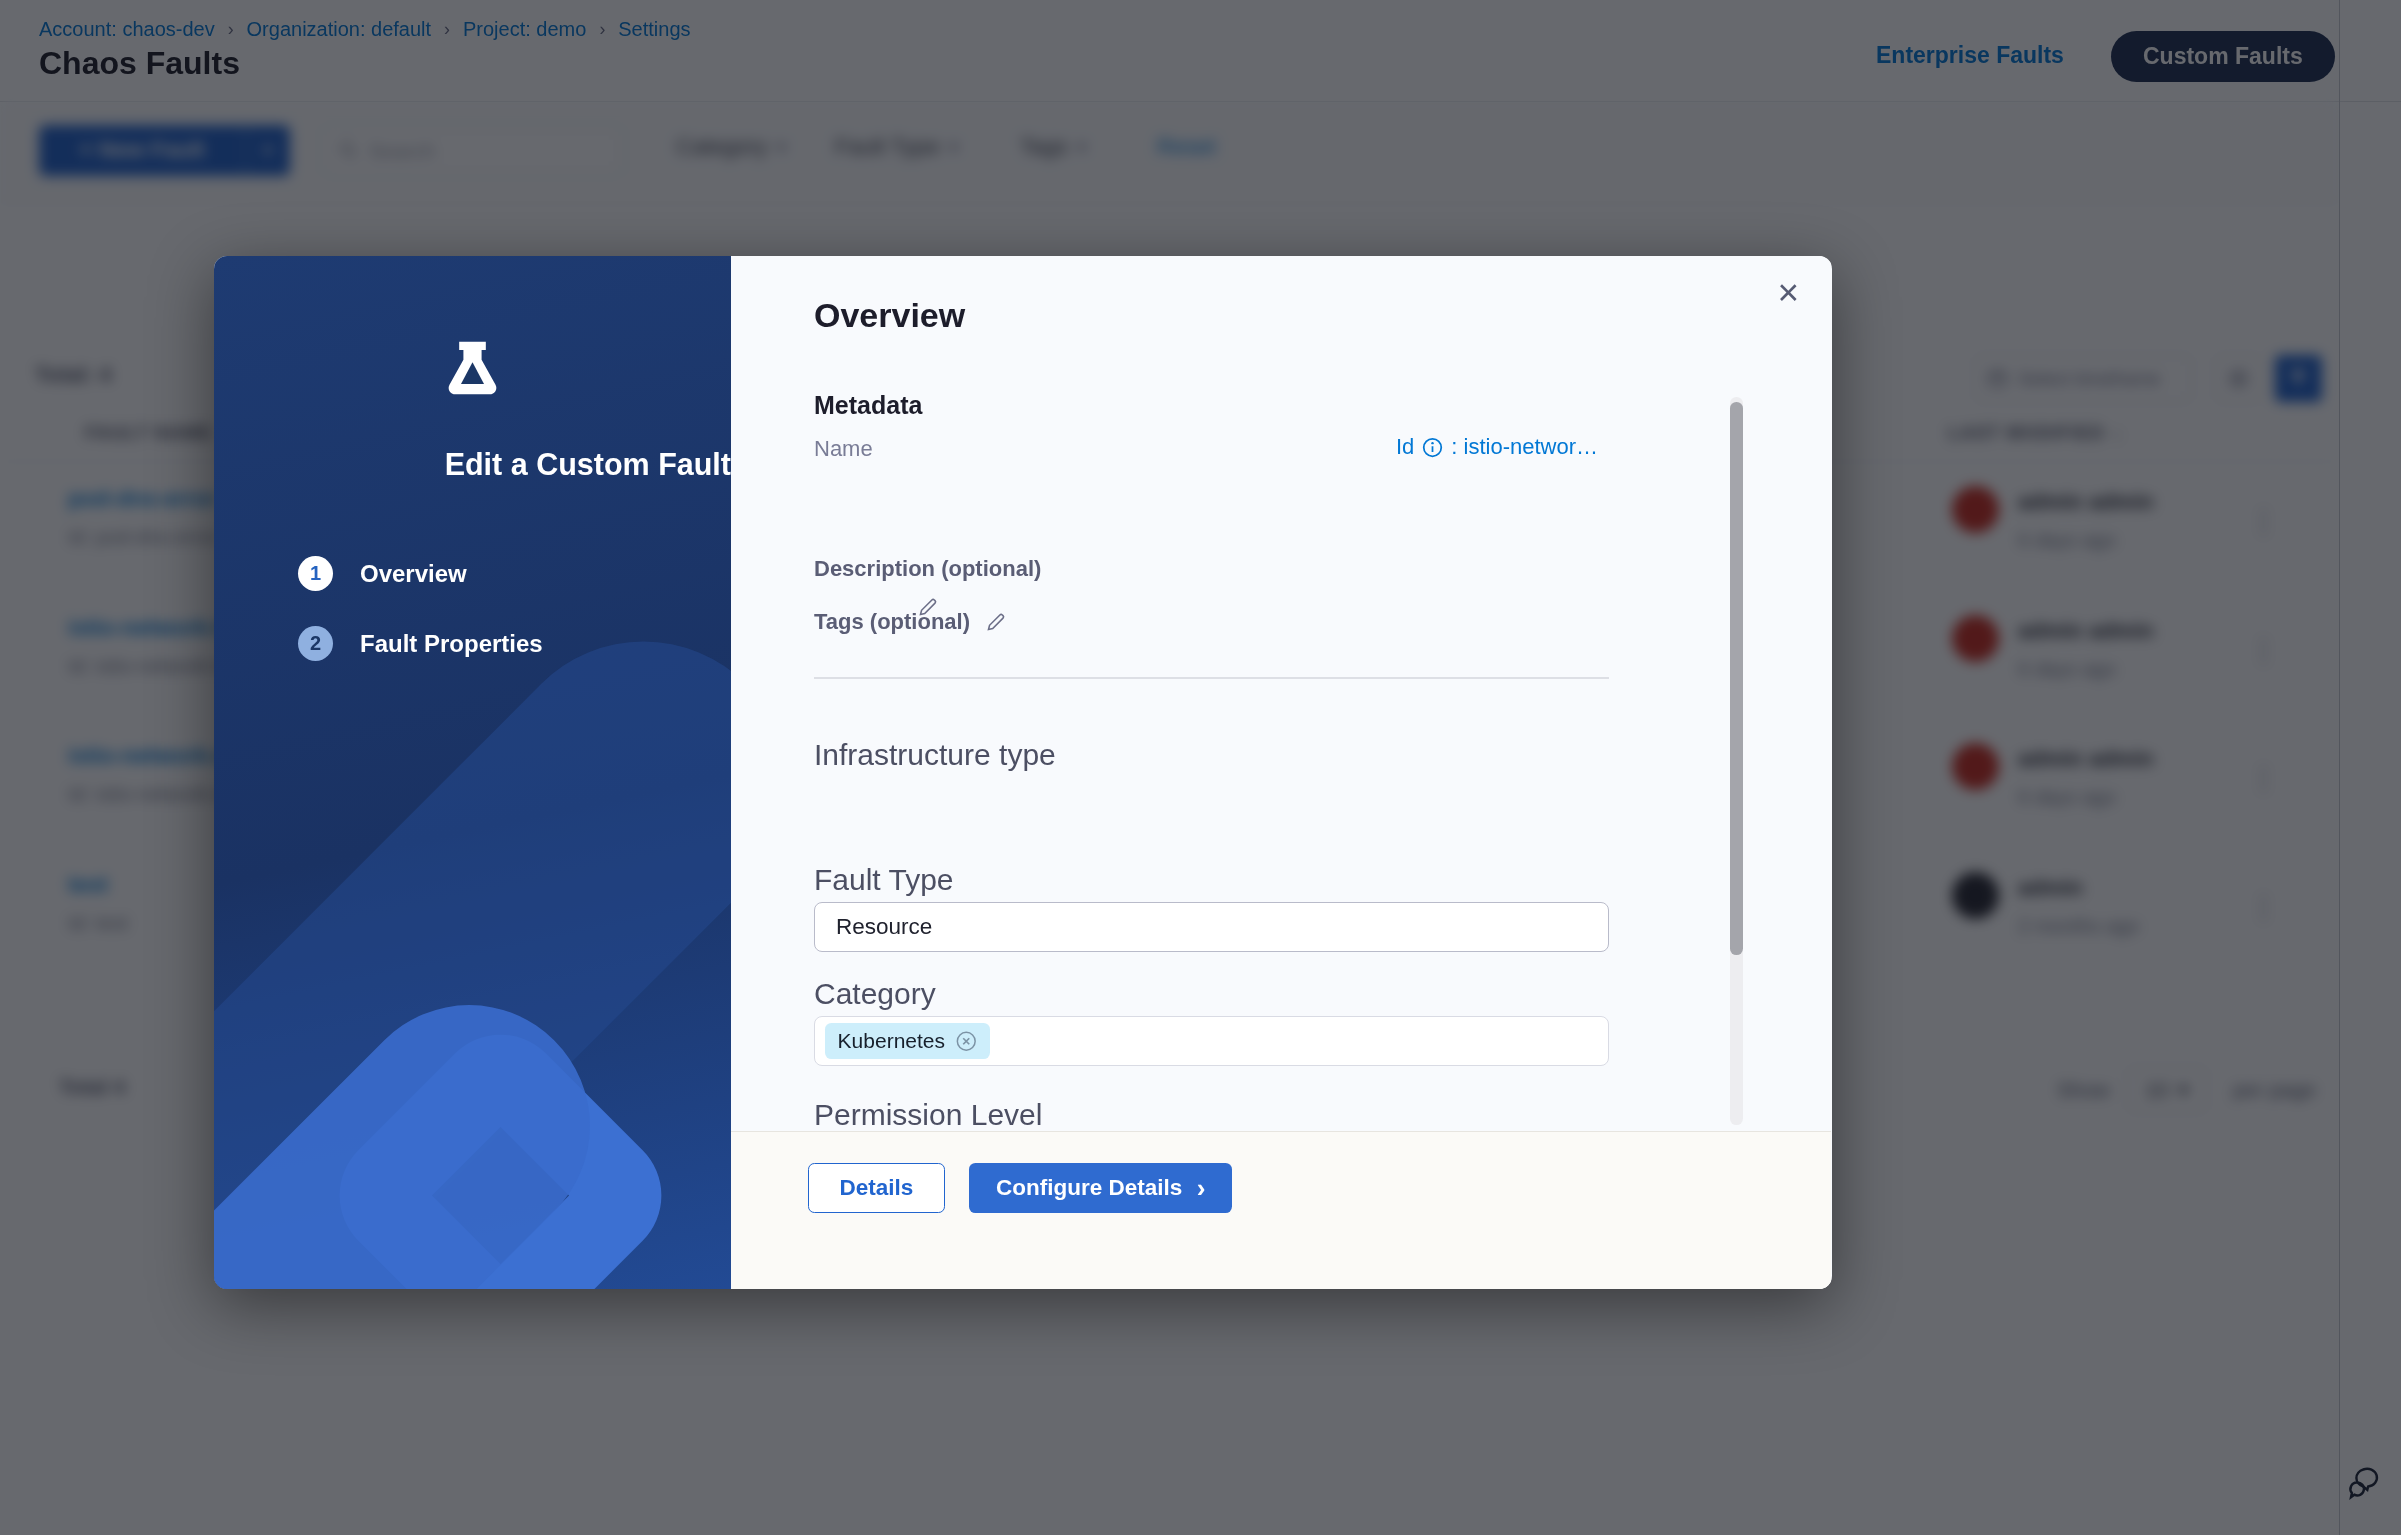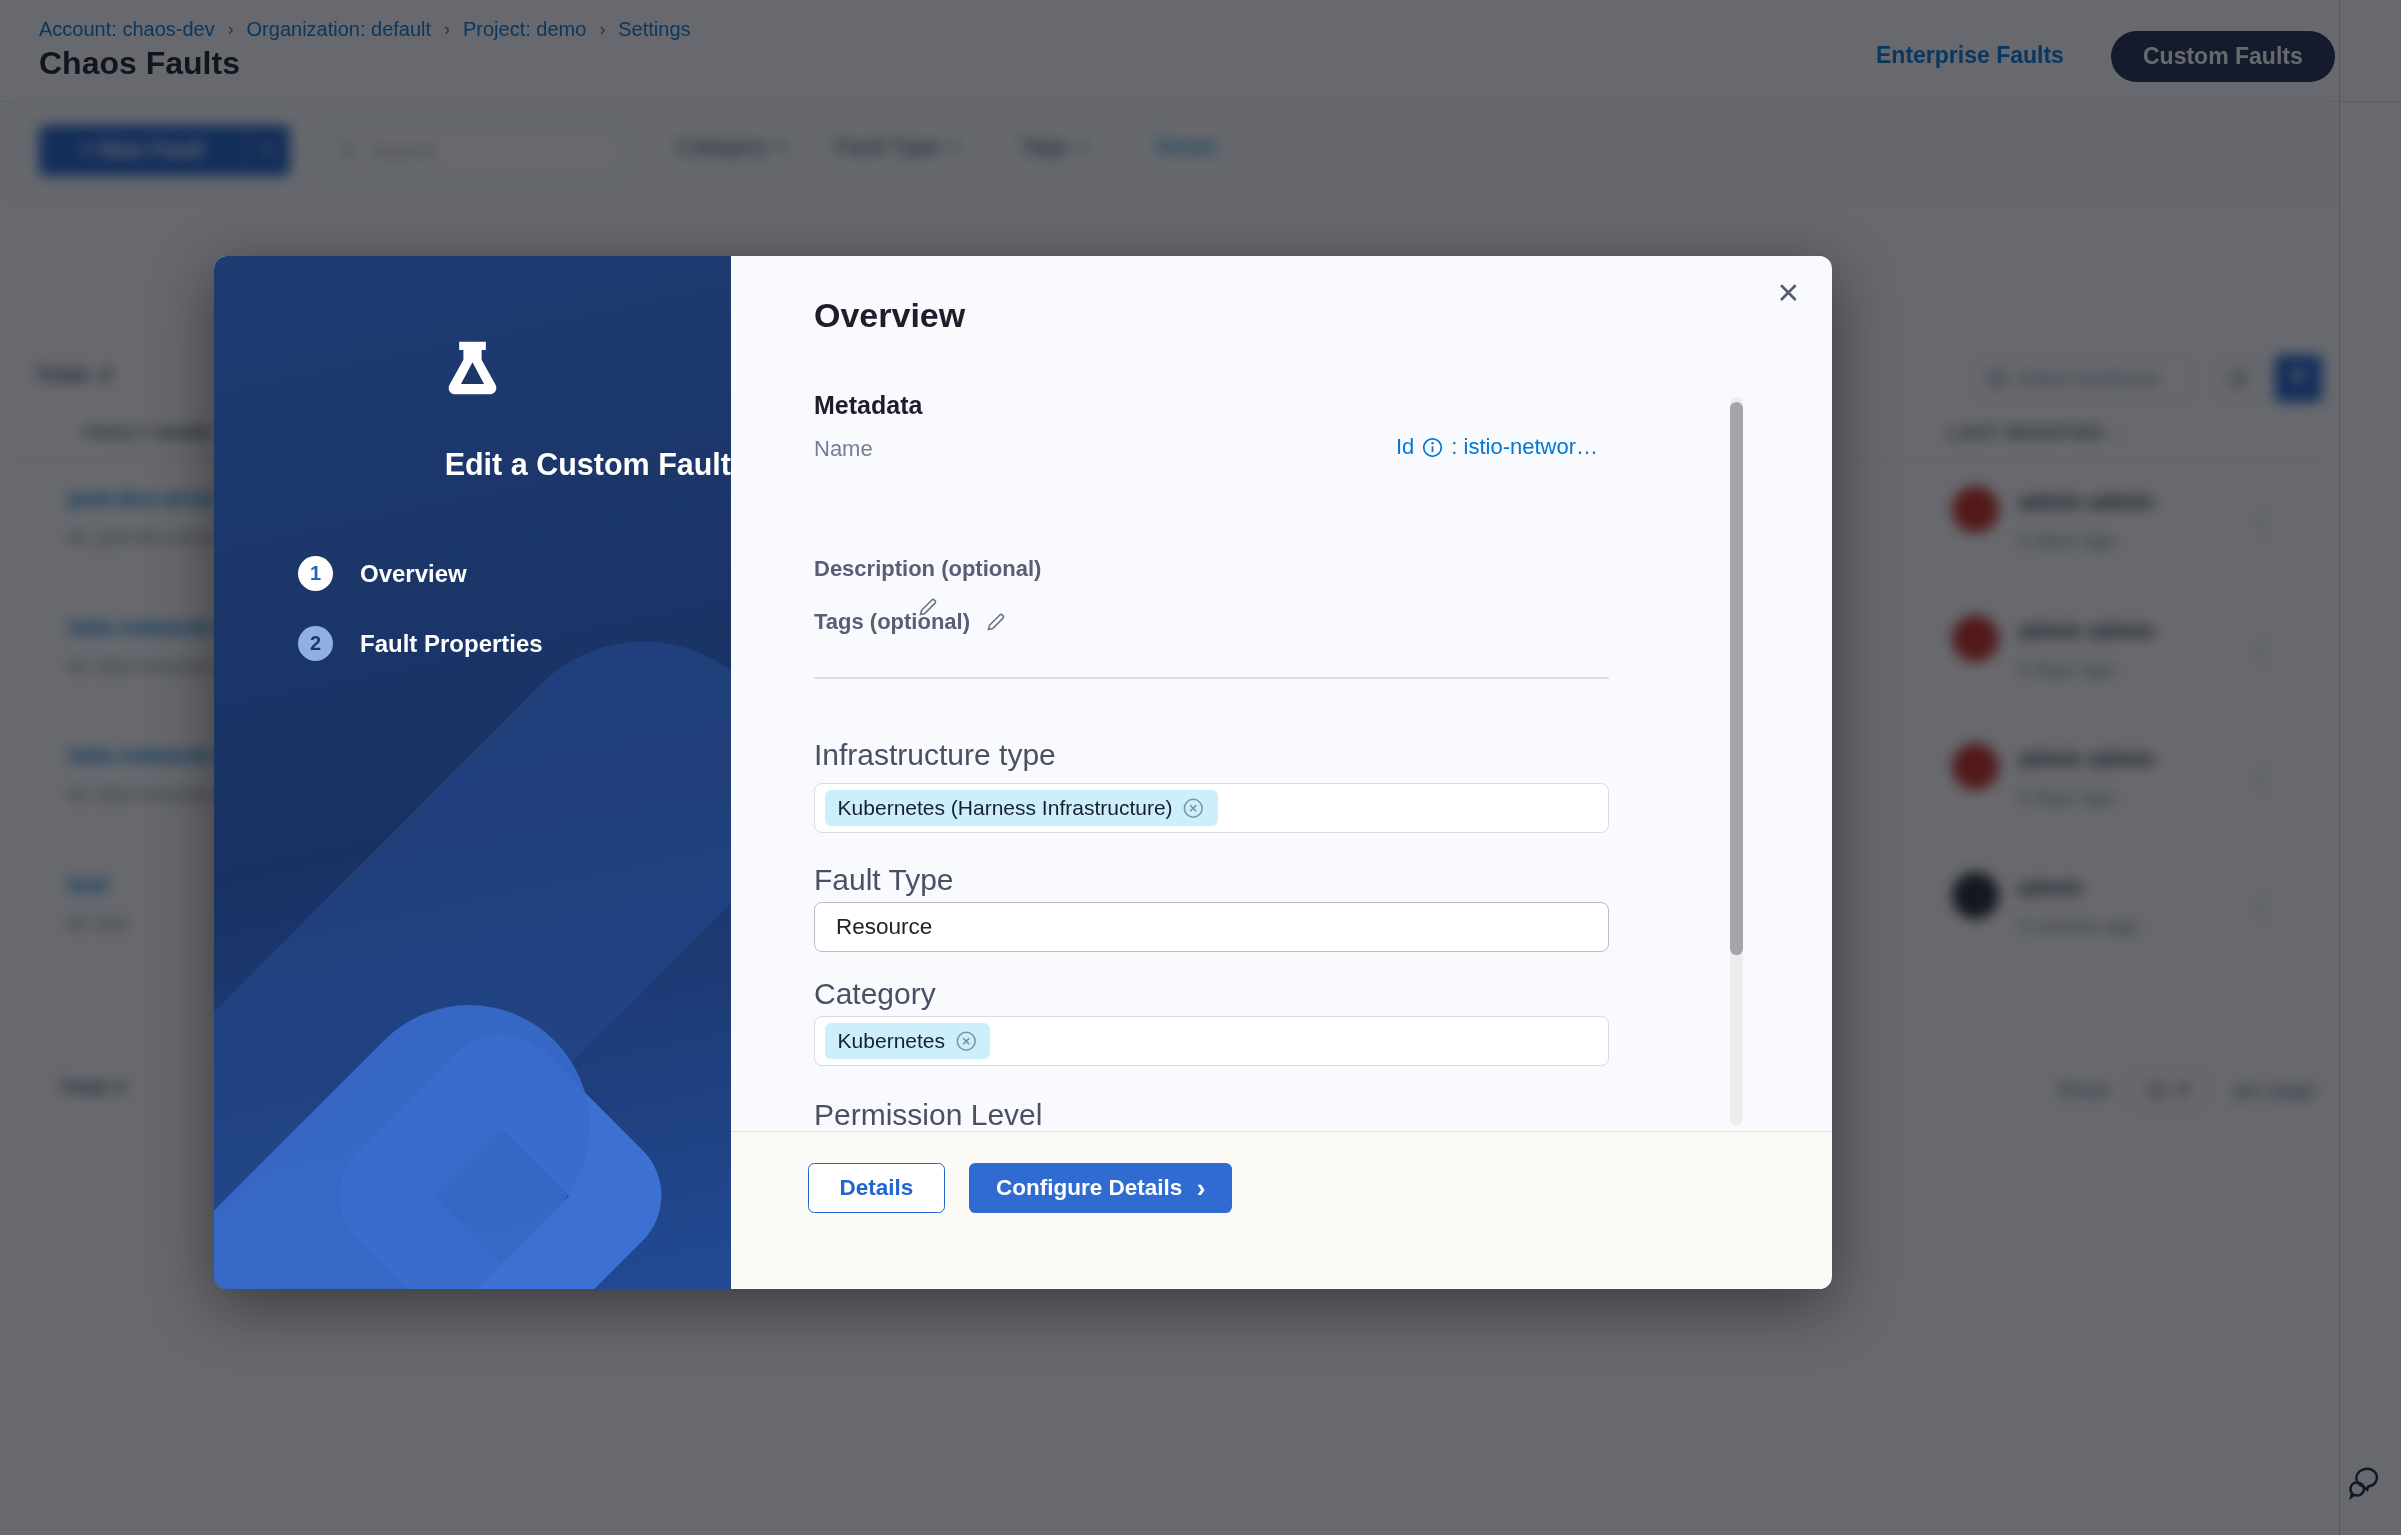--- a/index.html
+++ b/index.html
@@ -291,30 +291,20 @@
       <div class="opt-row tags-row">
         <span class="opt-label">Tags (optional)</span>
         <svg width="21" height="21" viewBox="0 0 24 24">
             <path d="M4 20 l1.2-4.8 L17 3.4 a2 2 0 0 1 2.8 0 l0.8 0.8 a2 2 0 0 1 0 2.8 L8.8 18.8 z" fill="none" stroke="#6b6e87" stroke-width="1.8"></path>
           </svg>
       </div>
 
       <div class="form-divider"></div>
 
       <div class="field-label infra-label">Infrastructure type</div>
-      <div class="chip-input infra-input">
-        <span class="chip">
-          <span>Kubernetes (Harness Infrastructure)</span>
-          <svg width="22.5" height="22.5" viewBox="0 0 24 24">
-              <circle cx="12" cy="12" r="9.5" fill="none" stroke="#7c93a5" stroke-width="1.6"></circle>
-              <line x1="8.8" y1="8.8" x2="15.2" y2="15.2" stroke="#7c93a5" stroke-width="1.8"></line>
-              <line x1="15.2" y1="8.8" x2="8.8" y2="15.2" stroke="#7c93a5" stroke-width="1.8"></line>
-            </svg>
-        </span>
-      </div>
 
       <div class="field-label fault-label">Fault Type</div>
       <input class="text-input input-fault" value="Resource" style="">
 
       <div class="field-label cat-label">Category</div>
       <div class="chip-input cat-input">
         <span class="chip">
           <span>Kubernetes</span>
           <svg width="22.5" height="22.5" viewBox="0 0 24 24">
               <circle cx="12" cy="12" r="9.5" fill="none" stroke="#7c93a5" stroke-width="1.6"></circle>

